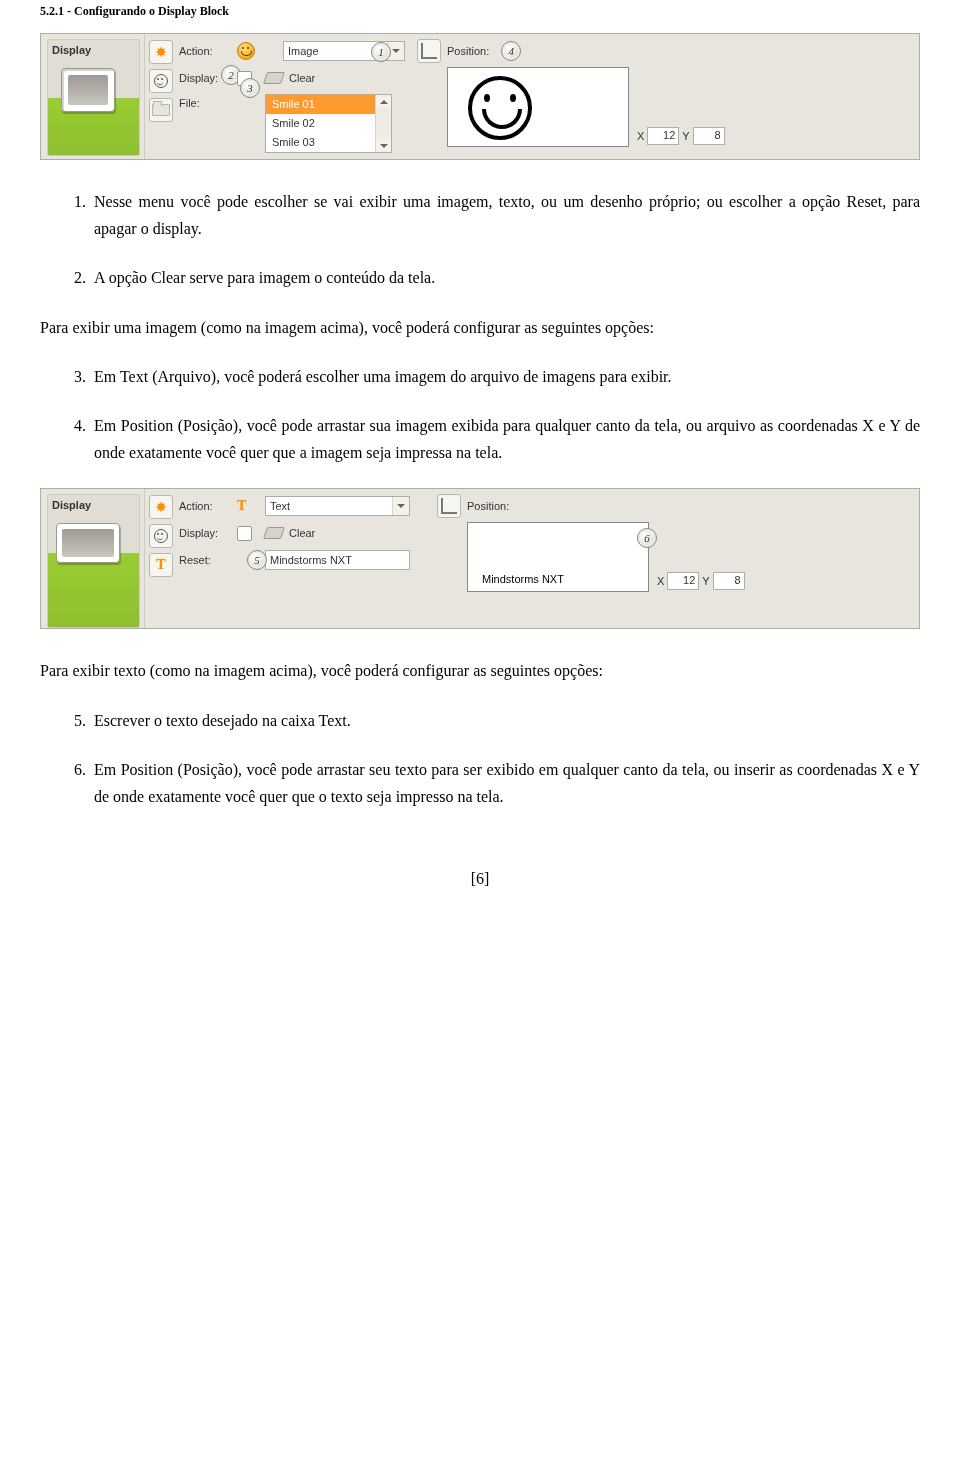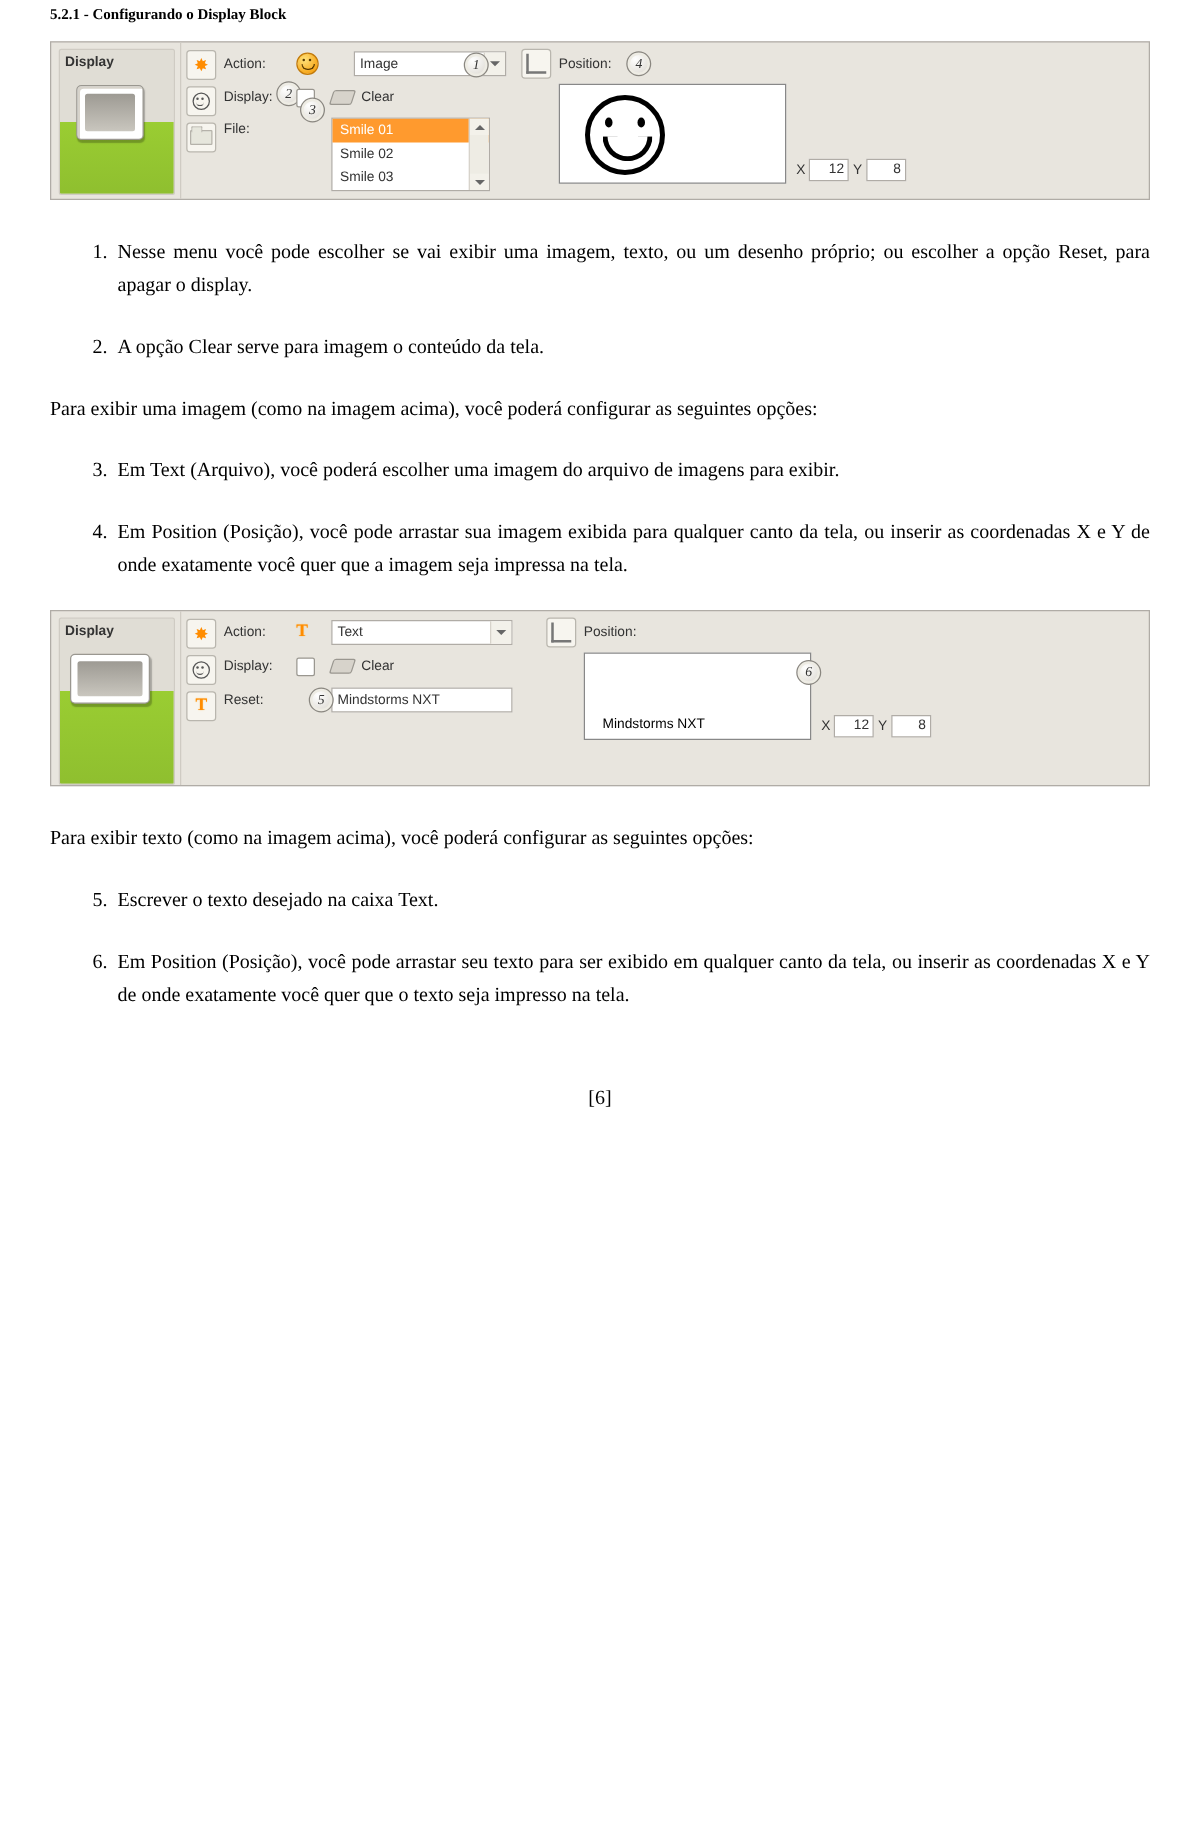--- a/index.html
+++ b/index.html
@@ -311,21 +311,21 @@
   </li>
 </ol>
 
 <p class="body">Para exibir uma imagem (como na imagem acima), você poderá configurar as seguintes opções:</p>
 
 <ol class="numlist" start="3">
   <li class="body">
     <span>Em </span><span class="bold">Text</span><span> (Arquivo), você poderá escolher uma imagem do arquivo de imagens para exibir.</span>
   </li>
   <li class="body">
-    <span>Em </span><span class="bold">Position</span><span> (Posição), você pode arrastar sua imagem exibida para qualquer canto da tela, ou inserir as coordenadas X e Y de onde exatamente você quer que a imagem seja impressa na tela.</span>
+    <span>Em </span><span class="bold">Position</span><span> (Posição), você pode arrastar sua imagem exibida para qualquer canto da tela, ou arquivo as coordenadas X e Y de onde exatamente você quer que a imagem seja impressa na tela.</span>
   </li>
 </ol>
 
 <div class="panel">
   <div class="sidebar">
     <div class="sidebar-inner" style="height:132px;">
       <div class="sidebar-title">Display</div>
       <div class="sidebar-chip-wide"></div>
     </div>
   </div>

